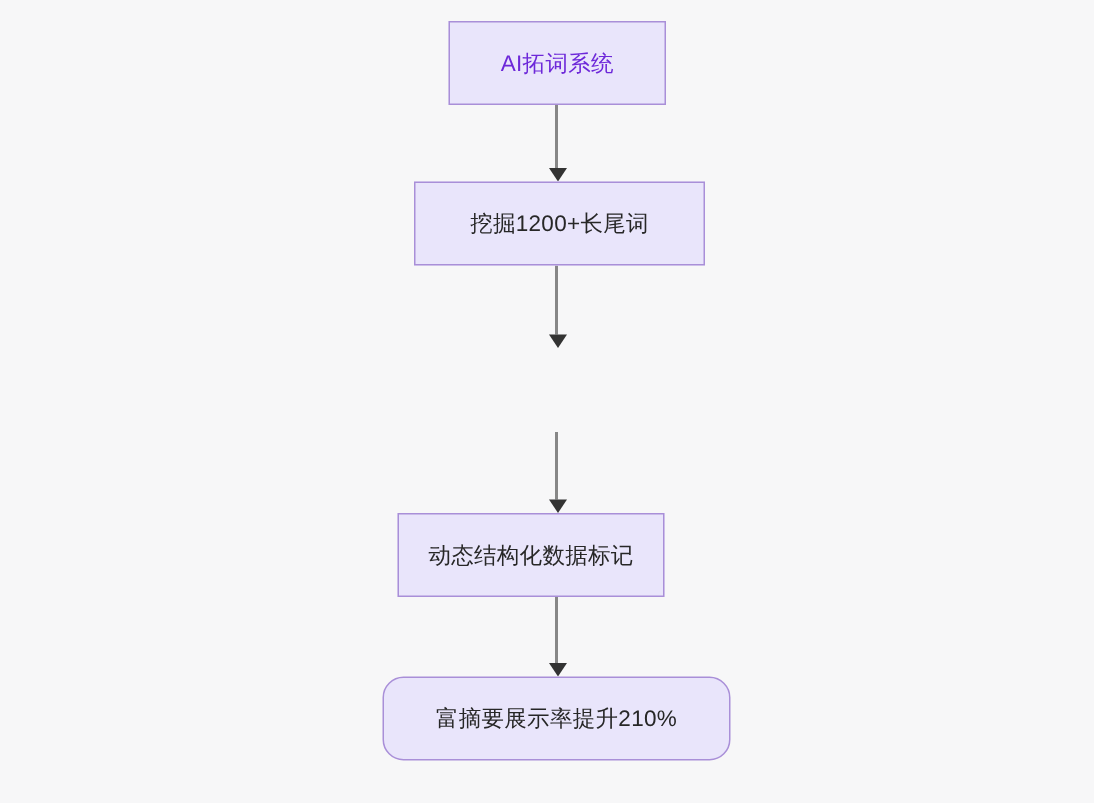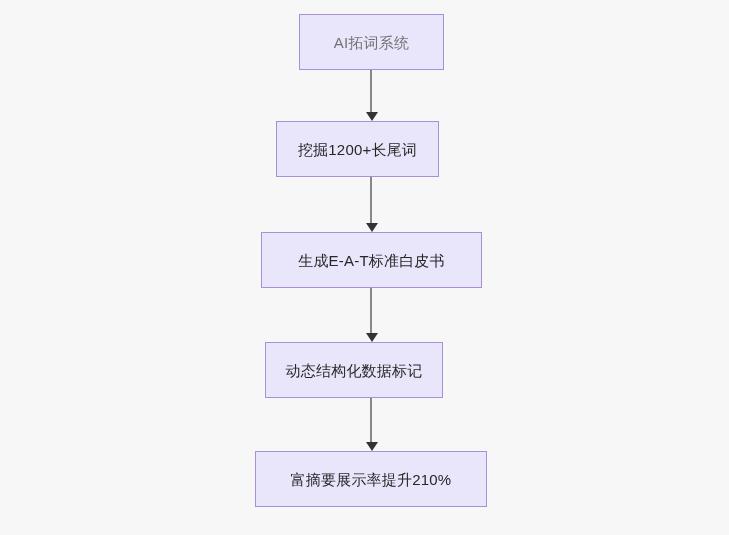--- a/index.html
+++ b/index.html
@@ -76,33 +76,30 @@
   <div class="edge" style="left: 371px; top: 288px; height: 54px;">
     <div class="edge-line" style="height: 45px; left: -1px; background: rgb(135, 135, 135);"></div>
     <div class="edge-arrow" style="top: 45px; border-top-color: rgb(51, 51, 51);"></div>
   </div>
 
   <div class="edge" style="left: 371px; top: 398px; height: 53px;">
     <div class="edge-line" style="height: 44px; left: -1px; background: rgb(135, 135, 135);"></div>
     <div class="edge-arrow" style="top: 44px; border-top-color: rgb(51, 51, 51);"></div>
   </div>
 
-  <div class="node" style="left: 299px; top: 14px; width: 145px; height: 56px; background: rgb(233, 229, 251); border-color: rgb(169, 143, 216); color: #737373;">
+  <div class="node" style="left: 299px; top: 14px; width: 145px; height: 56px; background: rgb(233, 229, 251); border-color: rgb(169, 143, 216); color: #6d28d9;">
     <span class="node-label">AI拓词系统</span>
   </div>
 
-  <div class="node" style="left: 276px; top: 121px; width: 163px; height: 56px; background: rgb(233, 229, 251); border-color: rgb(169, 143, 216); color: rgb(39, 39, 39);">
+  <div class="node" style="left: 276px; top: 121px; width: 194px; height: 56px; background: rgb(233, 229, 251); border-color: rgb(169, 143, 216); color: rgb(39, 39, 39);">
     <span class="node-label">挖掘1200+长尾词</span>
   </div>
 
-  <div class="node" style="left: 261px; top: 232px; width: 221px; height: 56px; background: rgb(233, 229, 251); border-color: rgb(169, 143, 216); color: rgb(39, 39, 39);">
-    <span class="node-label">生成E-A-T标准白皮书</span>
-  </div>
 
   <div class="node" style="left: 265px; top: 342px; width: 178px; height: 56px; background: rgb(233, 229, 251); border-color: rgb(169, 143, 216); color: rgb(39, 39, 39);">
     <span class="node-label">动态结构化数据标记</span>
   </div>
 
-  <div class="node" style="left: 255px; top: 451px; width: 232px; height: 56px; background: rgb(233, 229, 251); border-color: rgb(169, 143, 216); color: rgb(39, 39, 39);">
+  <div class="node" style="left: 255px; top: 451px; width: 232px; height: 56px; background: rgb(233, 229, 251); border-color: rgb(169, 143, 216); color: rgb(39, 39, 39); border-radius: 14px;">
     <span class="node-label">富摘要展示率提升210%</span>
   </div>
 
 </div>
 
 </body></html>

